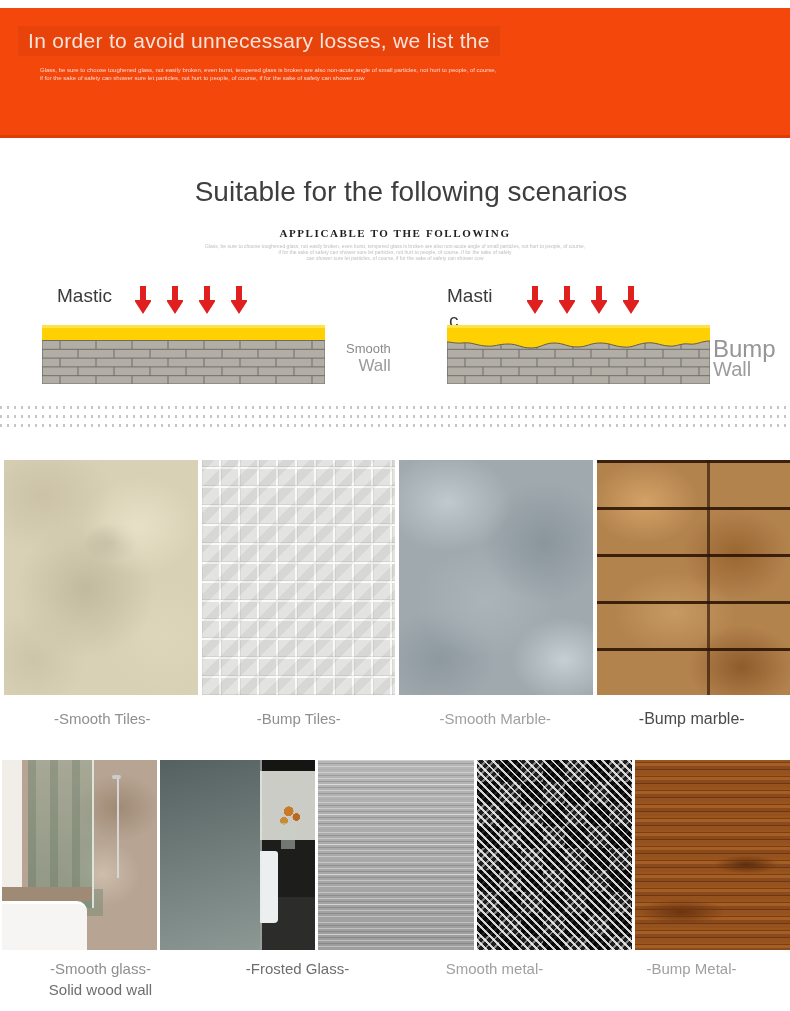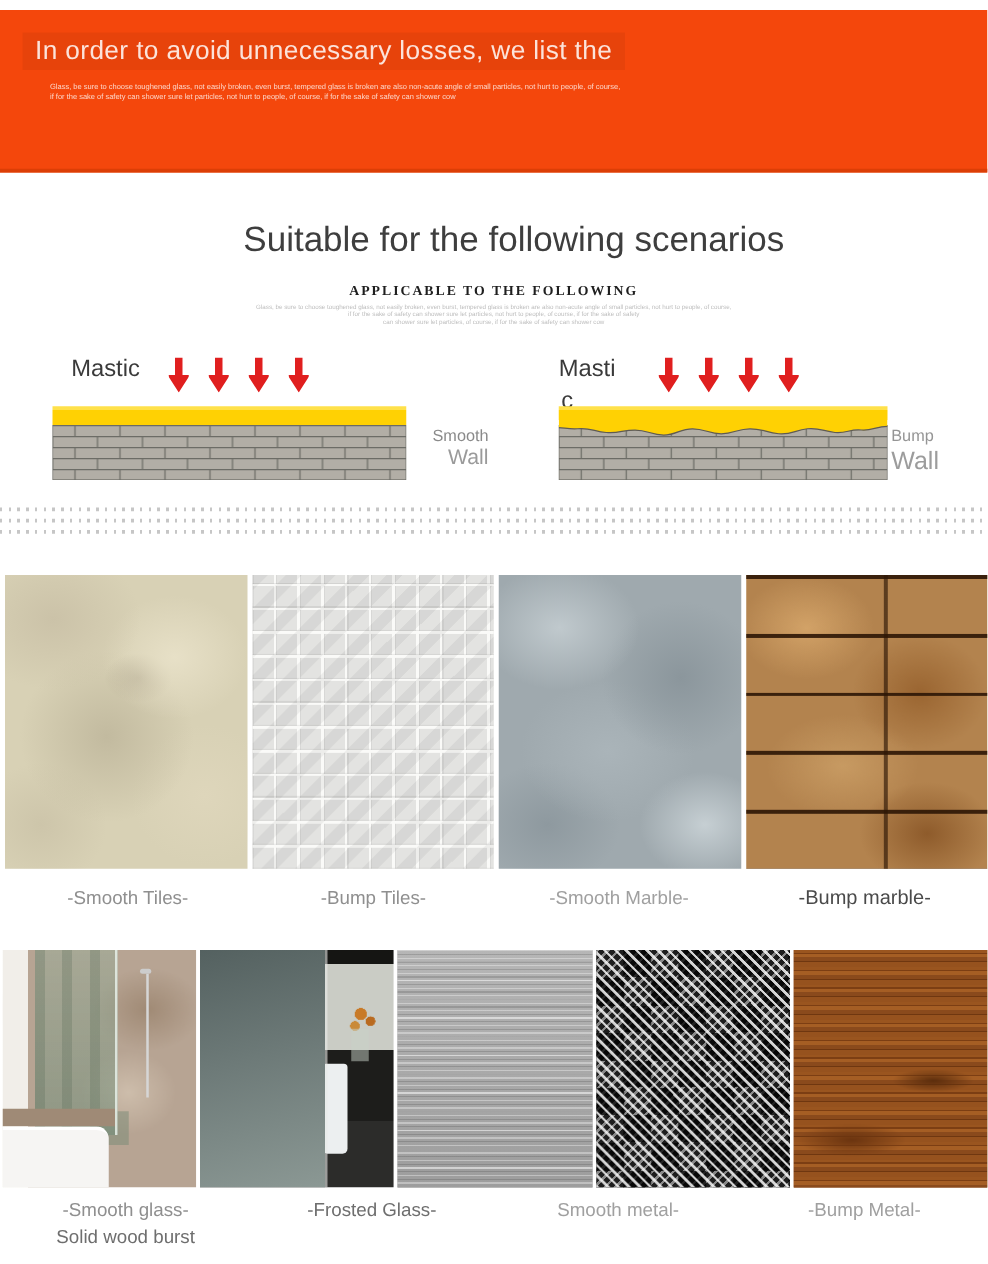--- a/index.html
+++ b/index.html
@@ -27,21 +27,21 @@
   .diagram { position: absolute; top: 283px; height: 108px; }
   .diagram-left { left: 30px; width: 360px; }
   .diagram-right { left: 447px; width: 343px; text-decoration: underline; }
   .coat-label { position: absolute; font-size: 19px; color: #3a3a3a; }
   .arrow-row { position: absolute; top: 3px; display: flex; gap: 16px; }
   .mastic-flat { position: absolute; background: linear-gradient(180deg, #ffe14a 0 3px, #ffd103 3px); }
   .wall-svg { position: absolute; display: block; }
   .side-label { position: absolute; color: #8f8f8f; }
   .side-label .l1 { font-size: 13px; color: #8a8a8a; }
   .side-label .l2 { font-size: 17px; color: #9a9a9a; }
-  .side-label-big .l1 { font-size: 13px; color: #959595; line-height: 20px; }
+  .side-label-big .l1 { font-size: 24px; color: #959595; line-height: 20px; }
   .side-label-big .l2 { font-size: 20px; color: #9c9c9c; line-height: 20px; }
   .wave-svg { position: absolute; }
 
   
   .dots { position: absolute; top: 406px; left: 0; width: 790px; height: 24px; }
   .dot-row { height: 3px; margin-bottom: 6px;
              background-image: repeating-linear-gradient(90deg, #c6c6c6 0 2px, transparent 2px 7px); }
 
   
   .gallery1 { position: absolute; top: 460px; left: 4px; width: 786px; height: 235px;
@@ -256,16 +256,16 @@
     </div>
     <div class="cell tx-smooth-metal"></div>
     <div class="cell tx-bump-metal"></div>
     <div class="cell tx-wood"></div>
   </div>
   <div class="labels2">
     <div class="glabel">-Smooth glass-</div>
     <div class="glabel darker">-Frosted Glass-</div>
     <div class="glabel light">Smooth metal-</div>
     <div class="glabel light">-Bump Metal-</div>
-    <div class="glabel darker">Solid wood burst</div>
+    <div class="glabel darker">Solid wood wall</div>
   </div>
 
 </div>
 
 </body></html>

